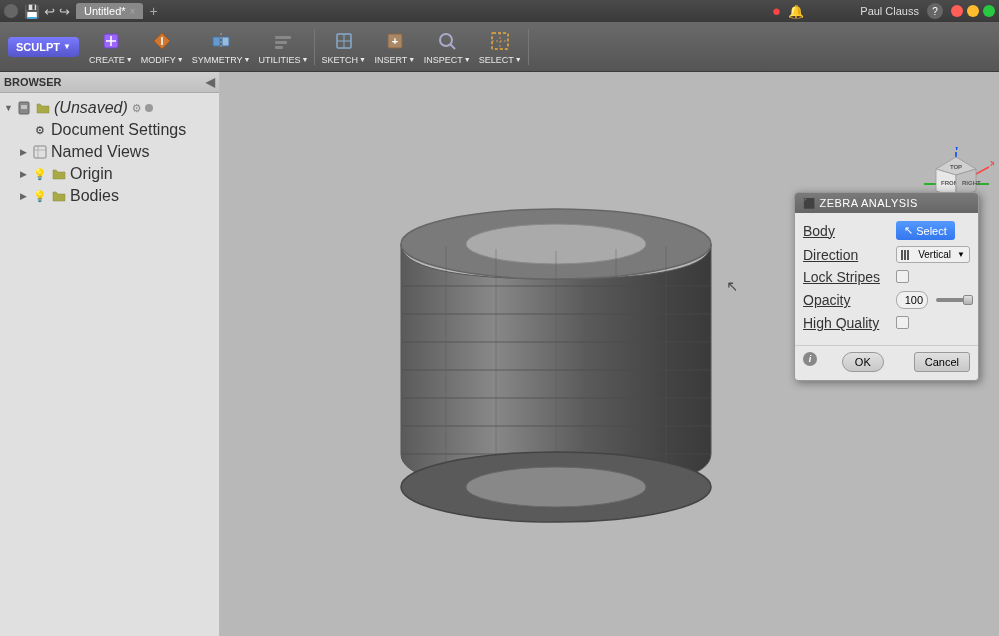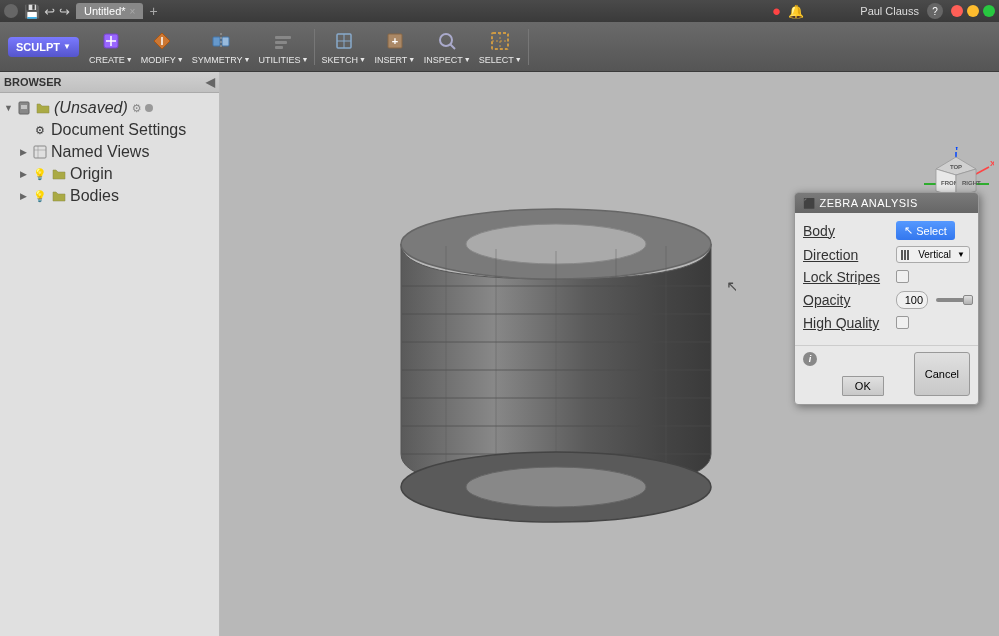--- a/index.html
+++ b/index.html
@@ -218,25 +218,24 @@
     .dialog-footer {
       display: flex;
       justify-content: flex-end;
       gap: 6px;
       padding: 6px 8px 8px;
       border-top: 1px solid #ccc;
     }
     .btn-ok {
       background: linear-gradient(to bottom, #e0e0e0, #c8c8c8);
       border: 1px solid #999;
-      border-radius: 1px;
+      border-radius: 10px;
       padding: 3px 12px;
       font-size: 11px;
       cursor: pointer;
-      margin-top: 24px;
     }
     .btn-cancel {
       background: linear-gradient(to bottom, #e0e0e0, #c8c8c8);
       border: 1px solid #999;
       border-radius: 3px;
       padding: 3px 10px;
       font-size: 11px;
       cursor: pointer;
       margin-left: 24px;
     }

